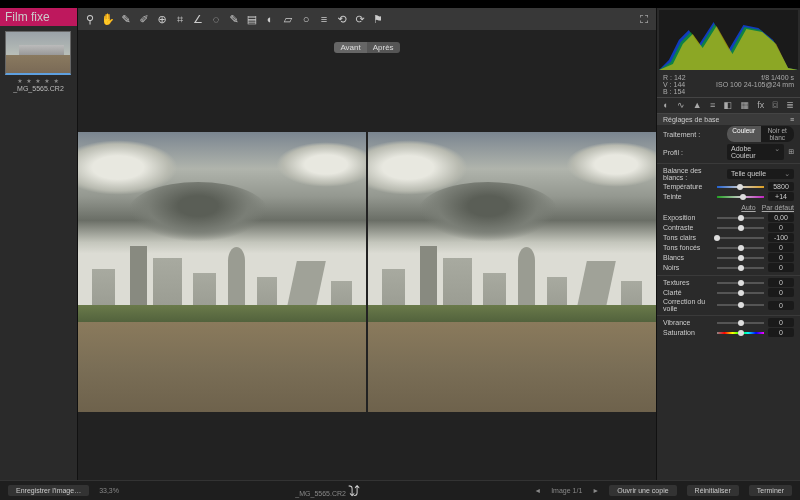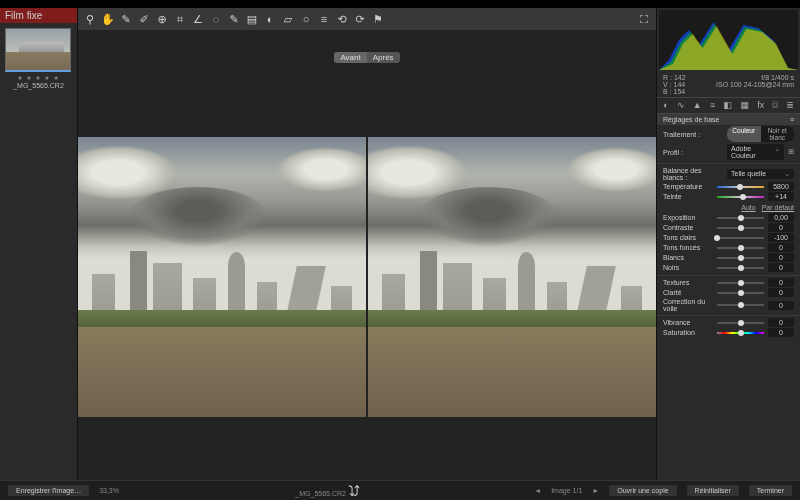--- a/index.html
+++ b/index.html
@@ -1,31 +1,31 @@
 <!DOCTYPE html>
 <html><head>
 <meta charset="utf-8">
 <style>
   * { box-sizing: border-box; margin: 0; padding: 0; font-family: -apple-system, Helvetica, Arial, sans-serif; }
   body { background: #1a1a1a; color: #ccc; width: 800px; height: 500px; overflow: hidden; font-size: 9px; display: flex; flex-direction: column; }
   .topbar { height: 8px; background: #000; }
   .main-row { display: flex; flex: 1; min-height: 0; }
   .left-panel { width: 78px; background: #2a2a2a; border-right: 1px solid #111; display: flex; flex-direction: column; }
-  .left-header { background: #7f1d1d; padding: 2px 5px; font-size: 10px; color: #ccc; }
+  .left-header { background: #be185d; padding: 2px 5px; font-size: 12px; color: #ccc; }
   .thumb-box { margin: 5px; }
   .thumb { width: 66px; height: 44px; border: 1px solid #666; border-bottom: 2px solid #5ea0e0; background: linear-gradient(to bottom, #9aa2a8 0%, #b8beb8 55%, #8a7a60 55%, #7a6a56 100%); position: relative; }
   .thumb::after { content: ""; position: absolute; bottom: 45%; left: 20%; right: 10%; height: 10px; background: linear-gradient(to top, #999 0%, #bbb 100%); }
   .stars { color: #888; font-size: 6px; text-align: center; margin-top: 2px; letter-spacing: 1px; }
   .thumb-name { font-size: 7px; color: #bbb; text-align: center; margin-top: 1px; }
 
   .center { flex: 1; background: #222; display: flex; flex-direction: column; min-width: 0; }
   .toolbar { height: 22px; background: #383838; display: flex; align-items: center; padding: 0 4px; gap: 2px; }
   .toolbar .spacer { flex: 1; }
   .tool { width: 16px; height: 16px; display: flex; align-items: center; justify-content: center; color: #ccc; font-size: 11px; border-radius: 2px; cursor: pointer; }
-  .compare-labels { display: flex; justify-content: center; gap: 0; margin-top: 22px; }
+  .compare-labels { display: flex; justify-content: center; gap: 0; margin-top: 12px; }
   .compare-labels span { background: #555; color: #ddd; padding: 1px 6px; font-size: 8px; }
   .compare-labels span:first-child { background: #666; border-top-left-radius: 3px; border-bottom-left-radius: 3px; }
   .compare-labels span:last-child { border-top-right-radius: 3px; border-bottom-right-radius: 3px; }
   .canvas-area { flex: 1; display: flex; padding: 40px 0 30px 0; background: #222; gap: 2px; justify-content: center; align-items: center; }
   .photo { flex: 1; max-width: 288px; height: 280px; position: relative; overflow: hidden; }
   .sky { position: absolute; inset: 0; height: 66%; background: linear-gradient(to bottom, #7a8590 0%, #b0b4ac 20%, #949890 35%, #6a6e66 48%, #c4c6bc 60%, #dcdcd4 66%); }
   .cloud { position: absolute; background: radial-gradient(ellipse at 50% 50%, #e8e8e0 30%, #b8bab0 60%, transparent 70%); border-radius: 50%; }
   .c1 { width: 120px; height: 55px; top: 8px; left: -20px; }
   .c2 { width: 140px; height: 60px; top: 50px; left: 50px; background: radial-gradient(ellipse at 50% 40%, #5a5e56 20%, #7a7e76 50%, transparent 70%); }
   .c3 { width: 100px; height: 45px; top: 10px; right: -10px; }

